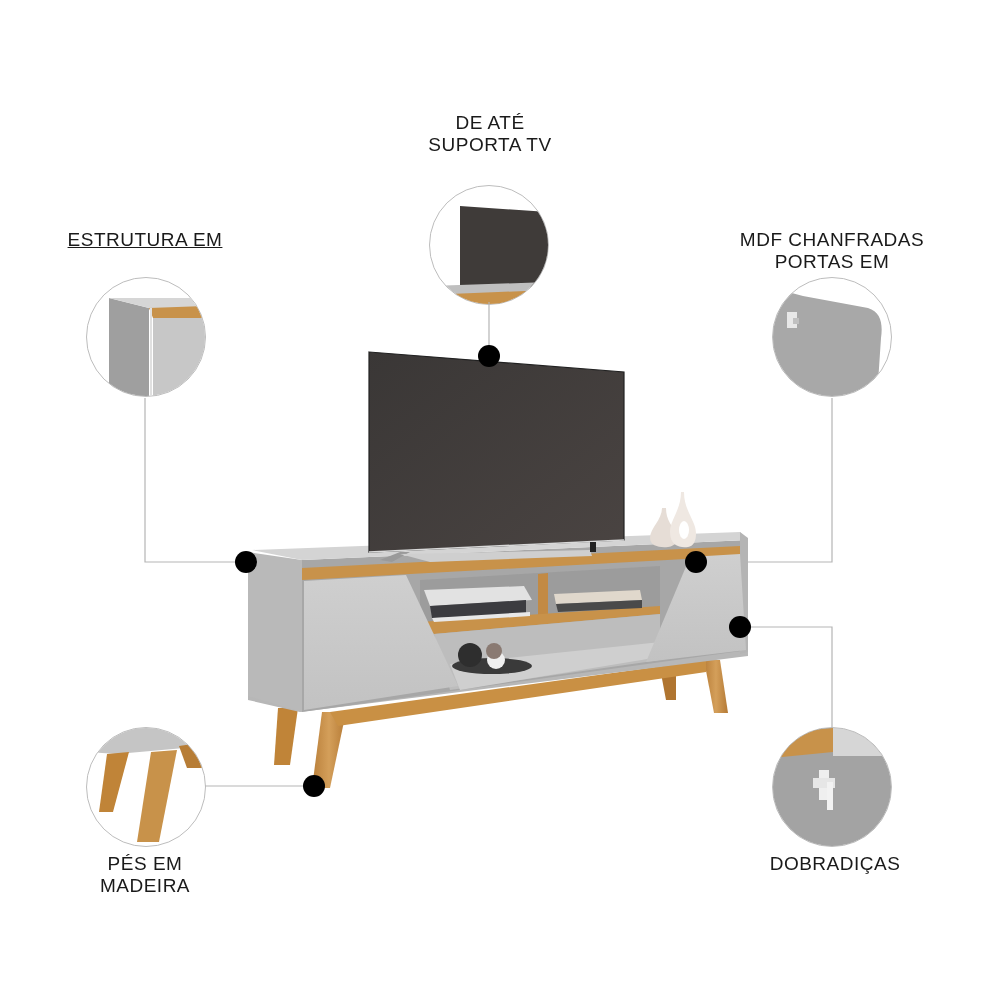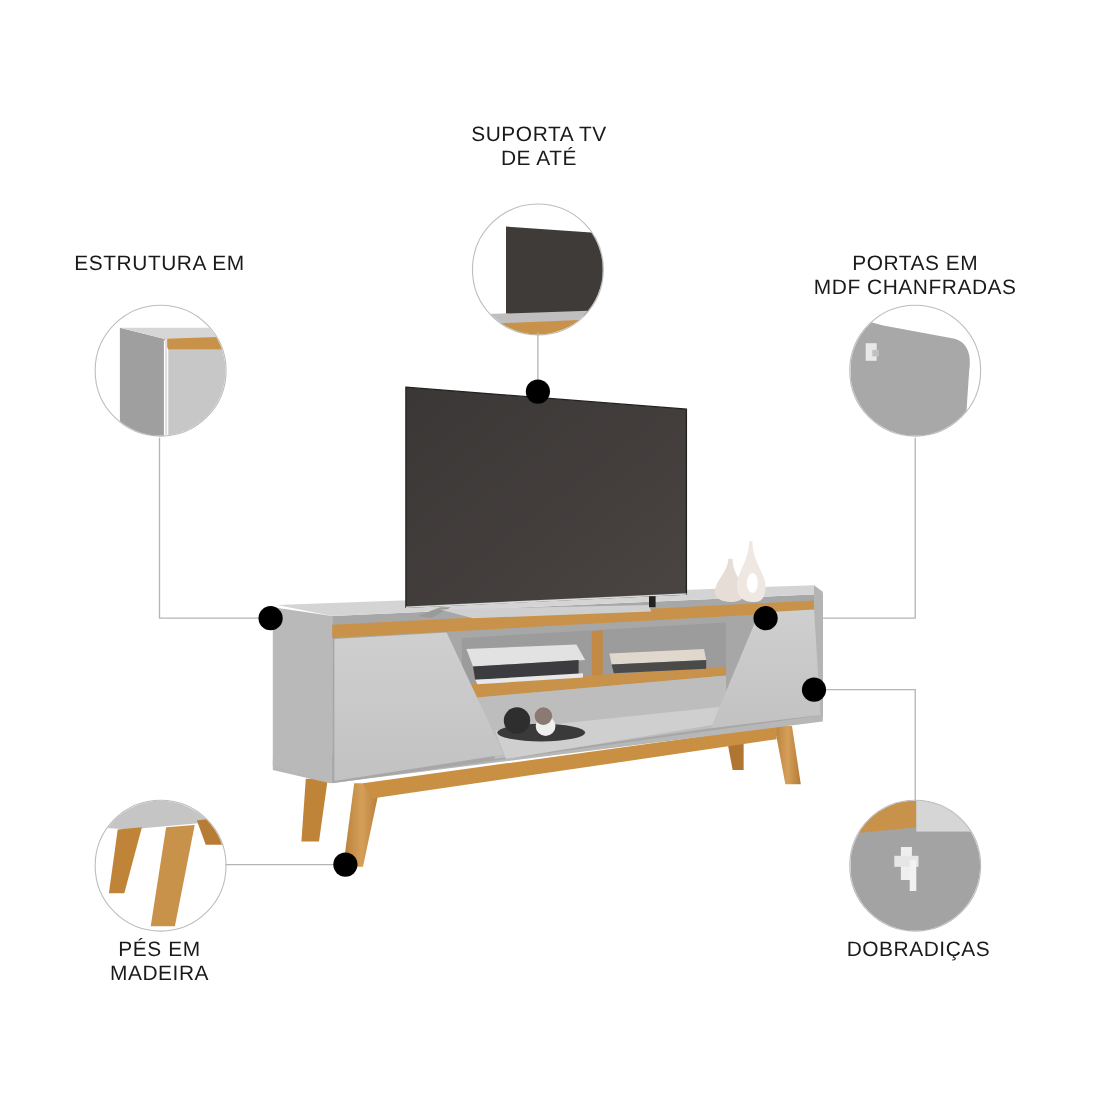--- a/index.html
+++ b/index.html
@@ -136,29 +136,29 @@
   </g>
 </svg>
 
 <div class="dot" style="left:478px; top:345px;"></div>
 <div class="dot" style="left:235px; top:551px;"></div>
 <div class="dot" style="left:685px; top:551px;"></div>
 <div class="dot" style="left:729px; top:616px;"></div>
 <div class="dot" style="left:303px; top:775px;"></div>
 
 <div class="label" style="left:380px; top:112px; width:220px;">
+  <span>de até</span>
   <span>Suporta TV</span>
-  <span>de até</span>
-</div>
-<div class="label" style="left:50px; top:229px; width:190px;">
+</div>
+<div class="label" style="left:50px; top:229px; width:190px;text-decoration:underline;">
   <span>Estrutura em</span>
 </div>
 <div class="label" style="left:722px; top:229px; width:220px;">
+  <span>MDF chanfradas</span>
   <span>Portas em</span>
-  <span>MDF chanfradas</span>
 </div>
 <div class="label" style="left:70px; top:853px; width:150px;">
   <span>Pés em</span>
   <span>madeira</span>
 </div>
 <div class="label" style="left:740px; top:853px; width:190px;">
   <span>Dobradiças</span>
 </div>
 
 <div class="detail-circle" style="left:429px; top:185px;">

